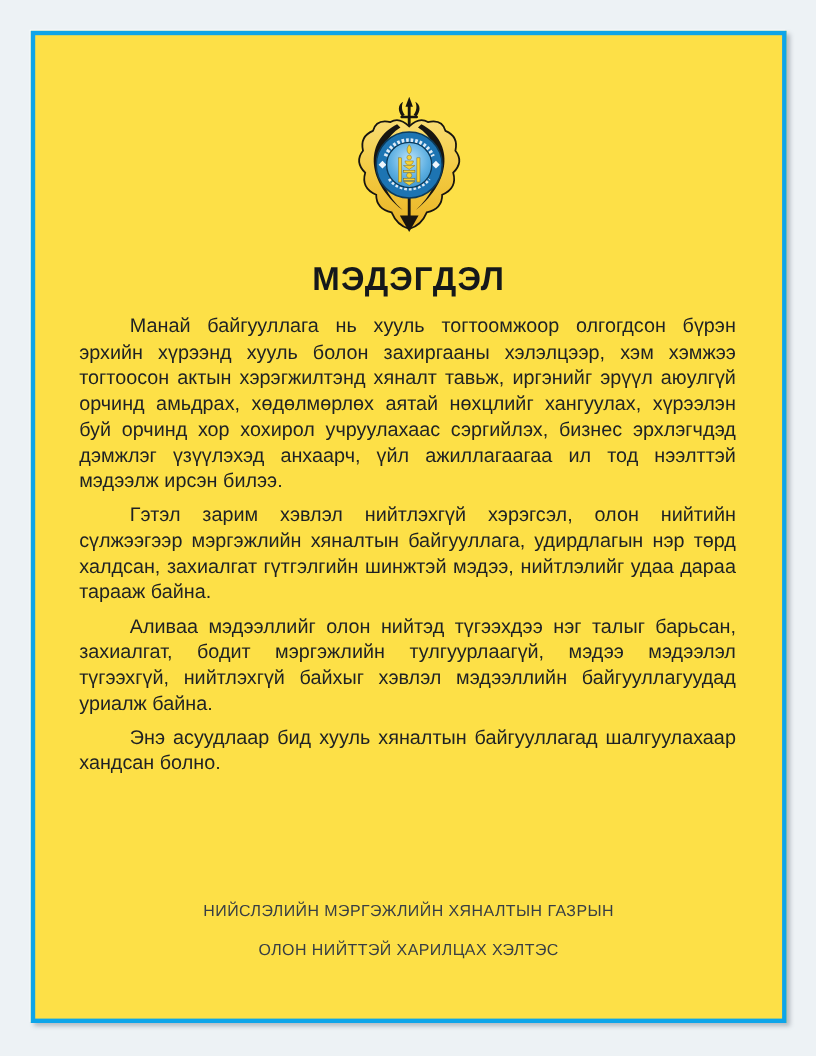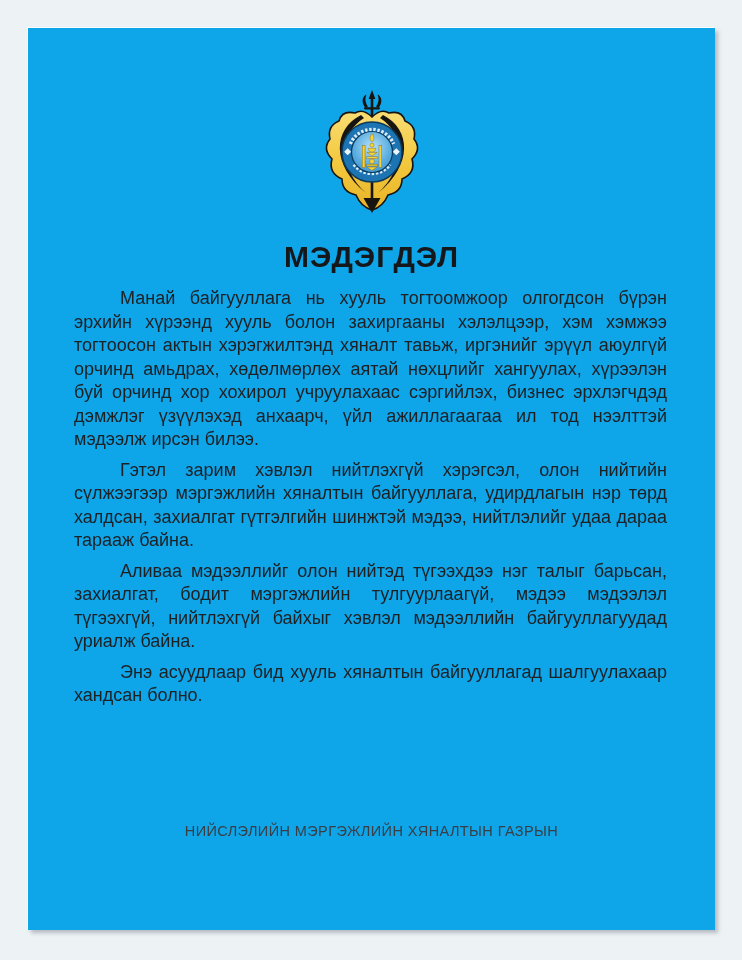--- a/index.html
+++ b/index.html
@@ -6,23 +6,23 @@
   body {
     width: 742px; height: 960px;
     background: #edf2f5;
     font-family: "Liberation Sans", sans-serif;
     position: relative;
     overflow: hidden;
   }
   .frame {
     position: absolute;
     inset: 28px 27px 30px 28px;
-    border: 6px solid #0ea5e9;
+    border: 4px solid #0ea5e9;
     box-shadow: -1px -1px 0 #fdfeff, 3px 3px 4px rgba(110,120,130,0.45);
-    background: #0ea5e9;
+    background: #fde047;
     box-sizing: border-box;
   }
   .logo {
     display: block;
     margin: 55px auto 0;
   }
   .title {
     margin: 22px 0 0;
     text-align: center;
     font-size: 30px;
@@ -116,15 +116,16 @@
 
   <div class="content">
     <p>Манай байгууллага нь хууль тогтоомжоор олгогдсон бүрэн эрхийн хүрээнд хууль болон захиргааны хэлэлцээр, хэм хэмжээ тогтоосон актын хэрэгжилтэнд хяналт тавьж, иргэнийг эрүүл аюулгүй орчинд амьдрах, хөдөлмөрлөх аятай нөхцлийг хангуулах, хүрээлэн буй орчинд хор хохирол учруулахаас сэргийлэх, бизнес эрхлэгчдэд дэмжлэг үзүүлэхэд анхаарч, үйл ажиллагаагаа ил тод нээлттэй мэдээлж ирсэн билээ.</p>
     <p>Гэтэл зарим хэвлэл нийтлэхгүй хэрэгсэл, олон нийтийн сүлжээгээр мэргэжлийн хяналтын байгууллага, удирдлагын нэр төрд халдсан, захиалгат гүтгэлгийн шинжтэй мэдээ, нийтлэлийг удаа дараа тарааж байна.</p>
     <p>Аливаа мэдээллийг олон нийтэд түгээхдээ нэг талыг барьсан, захиалгат, бодит мэргэжлийн тулгуурлаагүй, мэдээ мэдээлэл түгээхгүй, нийтлэхгүй байхыг хэвлэл мэдээллийн байгууллагуудад уриалж байна.</p>
     <p>Энэ асуудлаар бид хууль хяналтын байгууллагад шалгуулахаар хандсан болно.</p>
   </div>
 
   <div class="footer">
     <p>НИЙСЛЭЛИЙН МЭРГЭЖЛИЙН ХЯНАЛТЫН ГАЗРЫН</p>
+    <p>ОЛОН НИЙТТЭЙ ХАРИЛЦАХ ХЭЛТЭС</p>
   </div>
 
 </div>
 
 </body></html>

